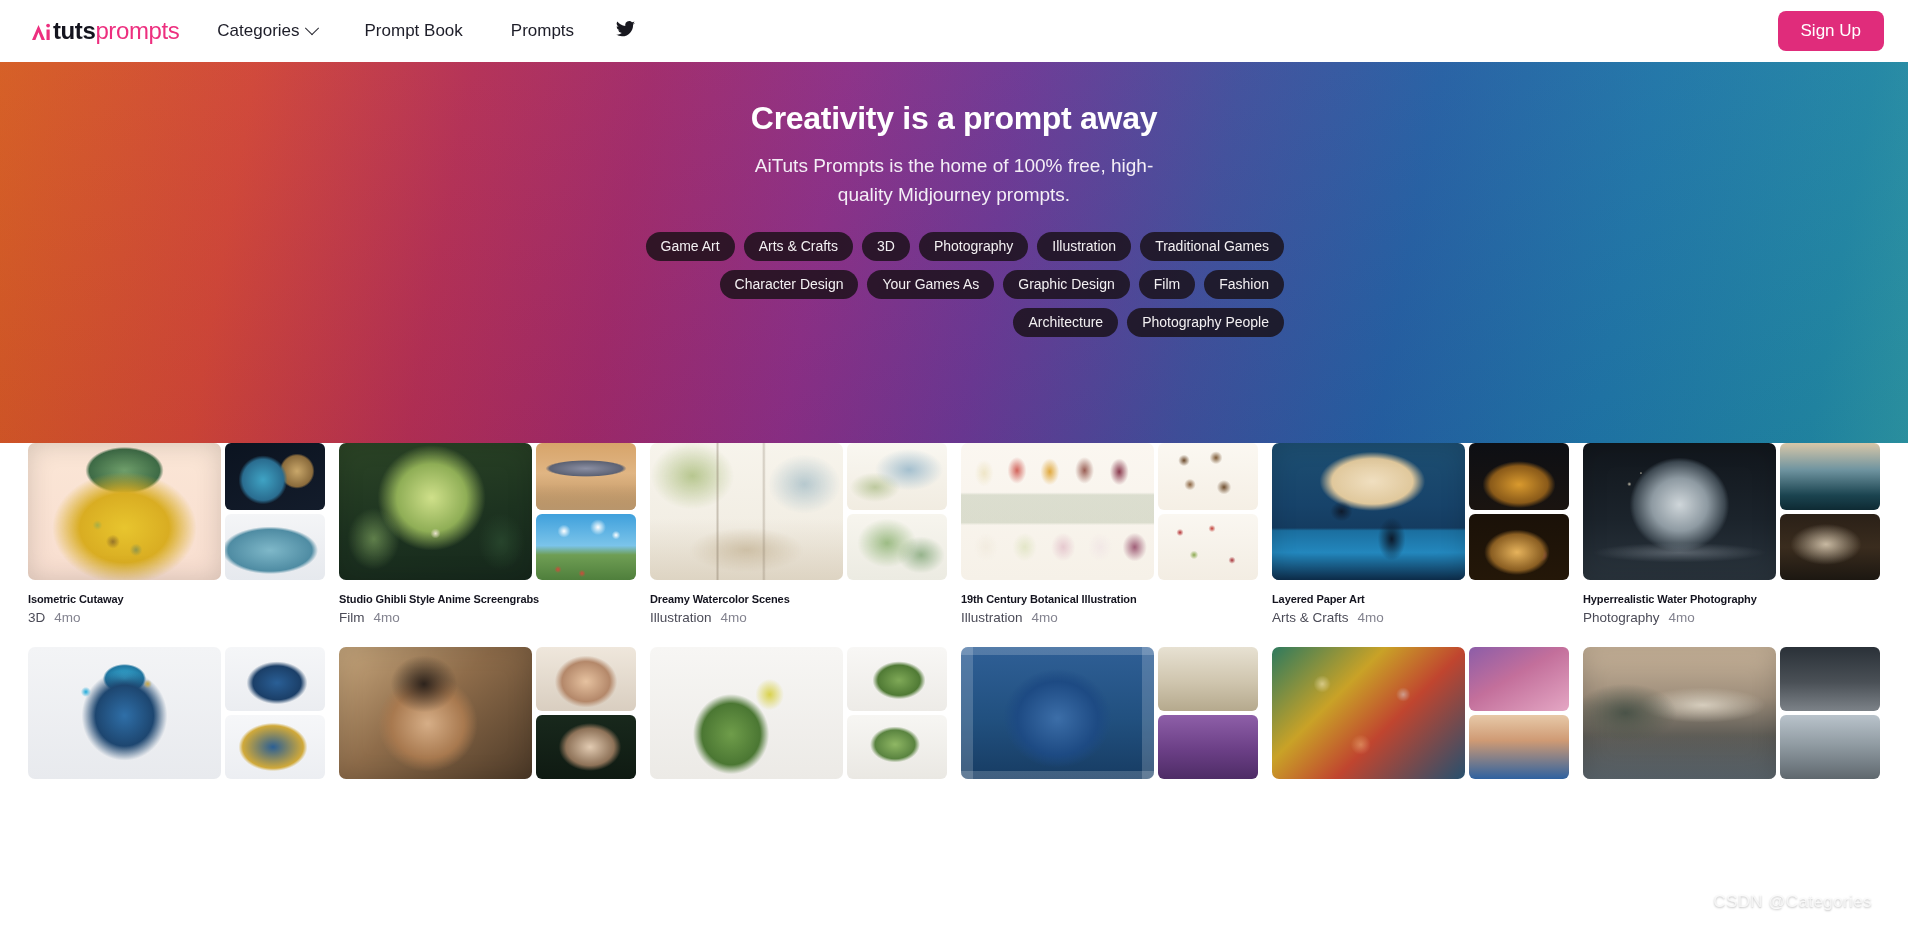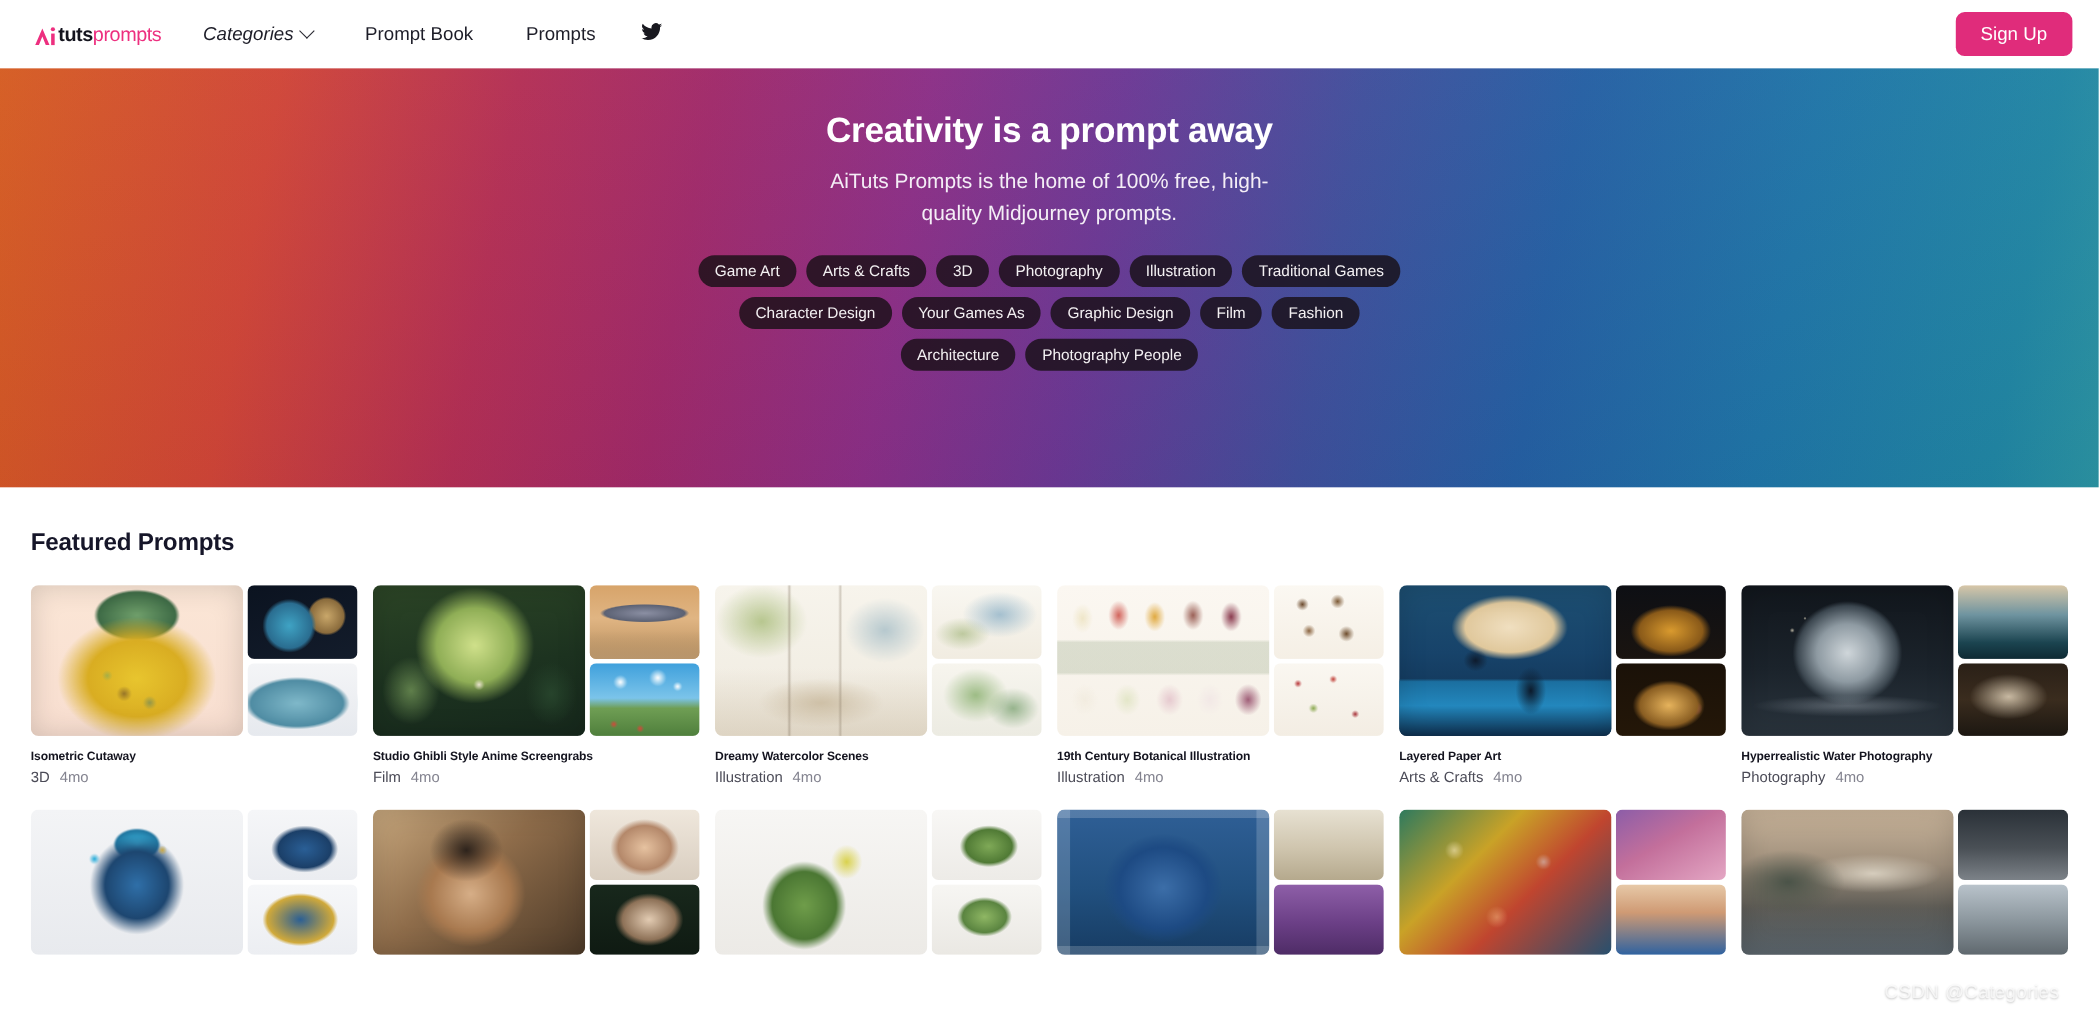--- a/index.html
+++ b/index.html
@@ -19,22 +19,22 @@
     width: 100%;
     background: #ffffff;
     display: flex;
     align-items: center;
     padding: 0 24px 0 30px;
     position: relative;
     z-index: 20;
   }
   .logo {
     display: flex;
-    align-items: flex-end;
-    font-size: 18px;
+    align-items: center;
+    font-size: 24px;
     letter-spacing: -0.4px;
     margin-right: 38px;
     cursor: pointer;
     user-select: none;
   }
   .logo-mark {
     display: inline-block;
     width: 22px;
     height: 20px;
     position: relative;
@@ -53,21 +53,21 @@
   .nav-item {
     font-size: 17px;
     color: #1d1d28;
     padding: 8px 24px;
     cursor: pointer;
     display: flex;
     align-items: center;
     gap: 7px;
     white-space: nowrap;
   }
-  .nav-item:first-child { padding-left: 0; font-style: italic; }
+  .nav-item:first-child { padding-left: 0; }
   .chev {
     width: 10px; height: 10px;
     border-right: 1.6px solid #2a2a33;
     border-bottom: 1.6px solid #2a2a33;
     transform: rotate(45deg) translate(-2px,-2px);
     display: inline-block;
   }
   .nav-social {
     padding: 8px 18px;
     cursor: pointer;
@@ -125,21 +125,21 @@
     font-size: 19px;
     color: #f4eef6;
     text-align: center;
     line-height: 1.55;
     max-width: 420px;
     font-weight: 400;
   }
   .tags {
     display: flex;
     flex-wrap: wrap;
-    justify-content: center;
+    justify-content: flex-end;
     gap: 9px 9px;
     max-width: 660px;
     margin-top: 22px;
   }
   .tag {
     background: rgba(24,16,22,0.82);
     color: #f3f0f2;
     font-size: 14px;
     padding: 6px 15px 7px;
     border-radius: 18px;
@@ -322,21 +322,20 @@
       <span class="tag">Graphic Design</span>
       <span class="tag">Film</span>
       <span class="tag">Fashion</span>
       <span class="tag">Architecture</span>
       <span class="tag">Photography People</span>
     </div>
   </div>
 
 
   <div class="main">
-    <div class="section-title">Featured Prompts</div>
 
     <div class="grid">
 
       <div class="card">
         <div class="card-thumb">
           <div class="thumb-main">
             <div class="art" style="background:
                 radial-gradient(ellipse 55% 60% at 50% 62%, #e8c52e 0%, #d9ad22 42%, transparent 68%),
                 radial-gradient(ellipse 26% 22% at 50% 20%, #6f9e6a 0%, #3e6b46 70%, transparent 78%),
                 linear-gradient(180deg,#fbe6d6 0%, #f8ded0 100%);"></div>

